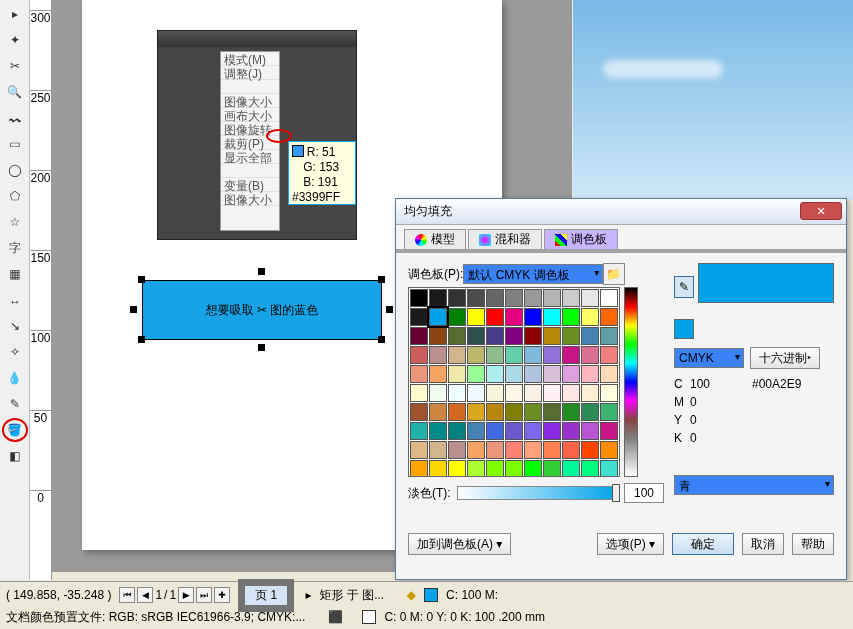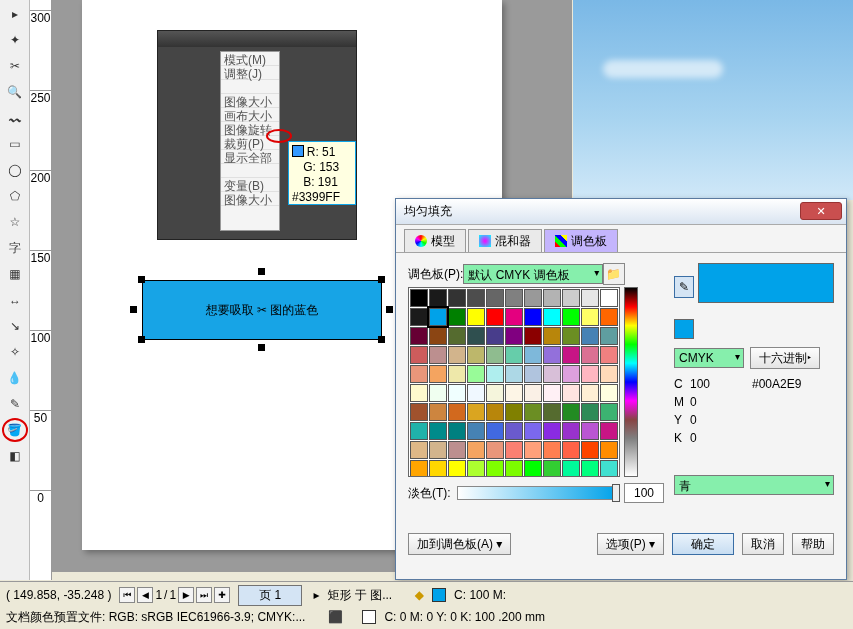--- a/index.html
+++ b/index.html
@@ -36,30 +36,30 @@
 .sky::after { content: ""; position: absolute; left: 30px; top: 60px; width: 120px; height: 18px; background: rgba(255,255,255,0.6); border-radius: 20px; filter: blur(3px); }
 
 
 .strip { position: absolute; left: 576px; top: 0; width: 14px; height: 200px; background: #555; }
 
 
 .dialog { position: absolute; left: 395px; top: 198px; width: 452px; height: 382px; background: #f4f4f4; border: 1px solid #5a7aa0; box-shadow: 2px 2px 6px rgba(0,0,0,0.3); }
 .dlg-title { height: 26px; background: linear-gradient(#fff,#d9e4f1); border-bottom: 1px solid #aaa; display: flex; align-items: center; padding-left: 8px; position: relative; }
 .dlg-close { position: absolute; right: 4px; top: 3px; width: 42px; height: 18px; background: #c94f4f; border: 1px solid #933; border-radius: 3px; color: #fff; text-align: center; font-size: 11px; line-height: 16px; cursor: pointer; }
 
-.tabbar { height: 28px; padding: 4px 8px 0; display: flex; gap: 0; border-bottom: 1px solid #a3a3a3; }
+.tabbar { height: 28px; padding: 4px 8px 0; display: flex; gap: 0; border-bottom: 4px solid #a3a3a3; }
 .tab { padding: 4px 10px; border: 1px solid #999; border-bottom: none; background: #eaeaea; margin-right: 2px; cursor: pointer; display: flex; align-items: center; gap: 4px; }
 .tab.active { background: #c4b5fd; }
 .tab-icon { width: 12px; height: 12px; display: inline-block; }
 
 .dlg-body { padding: 10px 12px; display: flex; gap: 10px; }
 
 .palette-section { flex: 1; }
 .pal-row { display: flex; align-items: center; gap: 0; margin-bottom: 2px; }
-.combo { border: 1px solid #7a7a7a; background: #86efac; padding: 2px 18px 2px 4px; height: 20px; position: relative; min-width: 140px; }
+.combo { border: 1px solid #7a7a7a; background: #3b82f6; padding: 2px 18px 2px 4px; height: 20px; position: relative; min-width: 140px; }
 .combo::after { content: "▾"; position: absolute; right: 3px; top: 2px; font-size: 10px; }
 .iconbtn { width: 22px; height: 22px; border: 1px solid #888; background: #f0f0f0; display: flex; align-items: center; justify-content: center; cursor: pointer; }
 
 .swatch-grid { width: 212px; height: 190px; border: 1px solid #666; background: #fff; display: grid; grid-template-columns: repeat(11, 1fr); grid-auto-rows: 18px; gap: 1px; padding: 1px; overflow: hidden; }
 .sw { border: 1px solid #555; cursor: pointer; }
 .sw.sel { outline: 2px solid #000; z-index: 2; }
 
 .ramp { width: 14px; height: 190px; background: linear-gradient(#000 0%, #f00 10%, #ff0 20%, #0f0 30%, #0ff 40%, #00f 50%, #f0f 60%, #844 70%, #808080 80%, #fff 100%); border: 1px solid #666; }
 
 .right-panel { width: 160px; }
@@ -81,21 +81,21 @@
 .numbox { width: 40px; height: 20px; border: 1px solid #888; background: #fff; text-align: center; line-height: 18px; }
 
 .dlg-footer { position: absolute; bottom: 24px; left: 12px; right: 12px; display: flex; gap: 8px; align-items: center; }
 .dlg-footer .spacer { flex: 1; }
 
 
 .statusbar { position: absolute; left: 0; bottom: 0; width: 853px; height: 48px; background: #ece9d8; border-top: 1px solid #999; padding: 2px 6px; font-size: 11px; }
 .status-row { display: flex; align-items: center; gap: 8px; height: 22px; }
 .pagenav { display: flex; align-items: center; gap: 2px; }
 .navbtn { width: 16px; height: 16px; border: 1px solid #888; background: #f4f4f4; font-size: 9px; text-align: center; line-height: 14px; cursor: pointer; }
-.pagetab { border: 1px solid #737373; background: #d4e4f4; padding: 1px 20px; }
+.pagetab { border: 7px solid #737373; background: #d4e4f4; padding: 1px 10px; }
 .stat-sw { width: 14px; height: 14px; border: 1px solid #333; display: inline-block; }
 </style>
 </head>
 <body>
 
 <div class="toolbar">
   <div class="tool">▸</div>
   <div class="tool">✦</div>
   <div class="tool">✂</div>
   <div class="tool">🔍</div>

